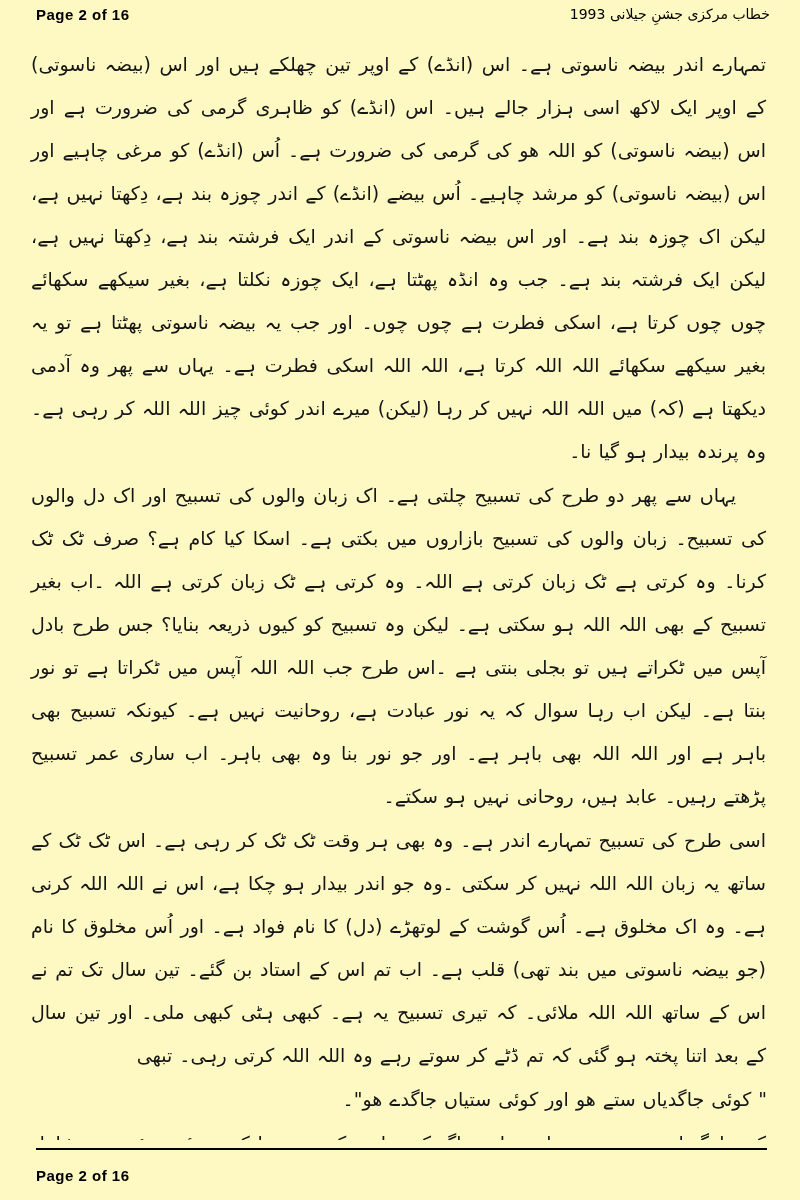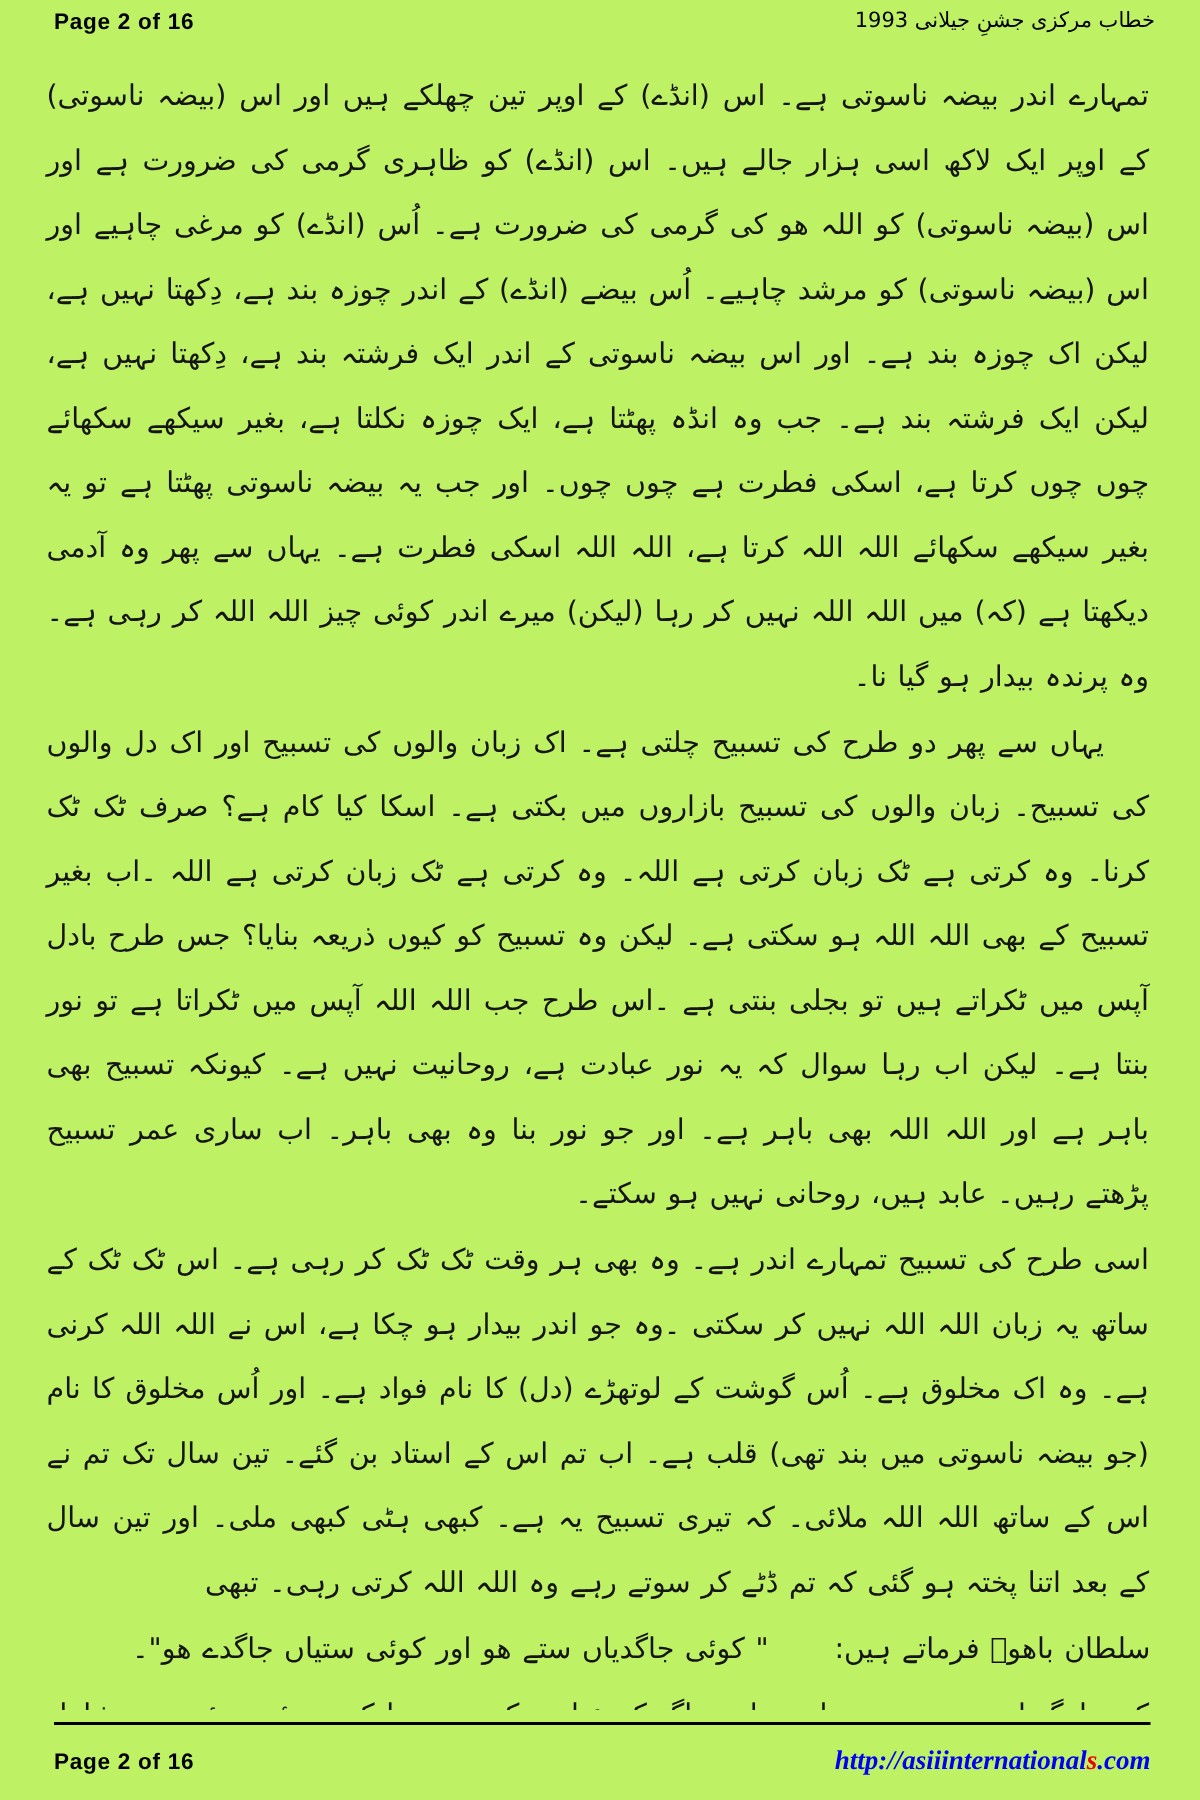--- a/index.html
+++ b/index.html
@@ -1,17 +1,17 @@
 <!DOCTYPE html>
 <html lang="ur"><head>
 <meta charset="utf-8">
 <style>
   html,body{margin:0;padding:0;background:#e8e8e8;}
   .page{
-    width:800px;height:1200px;background:#bef264;position:relative;
+    width:800px;height:1200px;background:#fef9c3;position:relative;
     margin:0 auto;overflow:hidden;
     font-family:"DejaVu Sans",sans-serif;color:#151515;
   }
   
   .header{position:absolute;top:6px;left:36px;right:30px;display:flex;
     justify-content:space-between;align-items:flex-start;}
   .pageno{font-family:"Liberation Sans",sans-serif;font-weight:bold;
     font-size:15px;color:#000;letter-spacing:.5px;}
   .htitle{direction:rtl;font-size:14px;color:#000;white-space:nowrap;}
   
@@ -42,28 +42,26 @@
     <span class="pageno">Page 2 of 16</span>
     <span class="htitle" dir="rtl">خطاب مرکزی جشنِ جیلانی 1993</span>
   </div>
 
   <div class="content" dir="rtl">
     <p class="para">تمہارے اندر بیضہ ناسوتی ہے۔ اس (انڈے) کے اوپر تین چھلکے ہیں اور اس (بیضہ ناسوتی) کے اوپر ایک لاکھ اسی ہزار جالے ہیں۔ اس (انڈے) کو ظاہری گرمی کی ضرورت ہے اور اس (بیضہ ناسوتی) کو اللہ ھو کی گرمی کی ضرورت ہے۔ اُس (انڈے) کو مرغی چاہیے اور اس (بیضہ ناسوتی) کو مرشد چاہیے۔ اُس بیضے (انڈے) کے اندر چوزہ بند ہے، دِکھتا نہیں ہے، لیکن اک چوزہ بند ہے۔ اور اس بیضہ ناسوتی کے اندر ایک فرشتہ بند ہے، دِکھتا نہیں ہے، لیکن ایک فرشتہ بند ہے۔ جب وہ انڈہ پھٹتا ہے، ایک چوزہ نکلتا ہے، بغیر سیکھے سکھائے چوں چوں کرتا ہے، اسکی فطرت ہے چوں چوں۔ اور جب یہ بیضہ ناسوتی پھٹتا ہے تو یہ بغیر سیکھے سکھائے اللہ اللہ کرتا ہے، اللہ اللہ اسکی فطرت ہے۔ یہاں سے پھر وہ آدمی دیکھتا ہے (کہ) میں اللہ اللہ نہیں کر رہا (لیکن) میرے اندر کوئی چیز اللہ اللہ کر رہی ہے۔ وہ پرندہ بیدار ہو گیا نا۔</p>
     <p class="para indent">یہاں سے پھر دو طرح کی تسبیح چلتی ہے۔ اک زبان والوں کی تسبیح اور اک دل والوں کی تسبیح۔ زبان والوں کی تسبیح بازاروں میں بکتی ہے۔ اسکا کیا کام ہے؟ صرف ٹک ٹک کرنا۔ وہ کرتی ہے ٹک زبان کرتی ہے اللہ۔ وہ کرتی ہے ٹک زبان کرتی ہے اللہ ۔اب بغیر تسبیح کے بھی اللہ اللہ ہو سکتی ہے۔ لیکن وہ تسبیح کو کیوں ذریعہ بنایا؟ جس طرح بادل آپس میں ٹکراتے ہیں تو بجلی بنتی ہے ۔اس طرح جب اللہ اللہ آپس میں ٹکراتا ہے تو نور بنتا ہے۔ لیکن اب رہا سوال کہ یہ نور عبادت ہے، روحانیت نہیں ہے۔ کیونکہ تسبیح بھی باہر ہے اور اللہ اللہ بھی باہر ہے۔ اور جو نور بنا وہ بھی باہر۔ اب ساری عمر تسبیح پڑھتے رہیں۔ عابد ہیں، روحانی نہیں ہو سکتے۔</p>
     <p class="para">اسی طرح کی تسبیح تمہارے اندر ہے۔ وہ بھی ہر وقت ٹک ٹک کر رہی ہے۔ اس ٹک ٹک کے ساتھ یہ زبان اللہ اللہ نہیں کر سکتی ۔وہ جو اندر بیدار ہو چکا ہے، اس نے اللہ اللہ کرنی ہے۔ وہ اک مخلوق ہے۔ اُس گوشت کے لوتھڑے (دل) کا نام فواد ہے۔ اور اُس مخلوق کا نام (جو بیضہ ناسوتی میں بند تھی) قلب ہے۔ اب تم اس کے استاد بن گئے۔ تین سال تک تم نے اس کے ساتھ اللہ اللہ ملائی۔ کہ تیری تسبیح یہ ہے۔ کبھی ہٹی کبھی ملی۔ اور تین سال کے بعد اتنا پختہ ہو گئی کہ تم ڈٹے کر سوتے رہے وہ اللہ اللہ کرتی رہی۔ تبھی</p>
 
     <div class="quoteline q1">
-      <span class="speaker">سلطان باھوؒ فرماتے ہیں:</span>
       <span class="qtext">" کوئی جاگدیاں ستے ھو اور کوئی ستیاں جاگدے ھو"۔</span>
     </div>
 
     <p class="para">کچھ لوگ ایسے ہیں جو ساری رات جاگ کر عبادت کرتے ہیں لیکن سوئے ہوؤں میں شامل ہیں۔ لیکن کچھ لوگ بستروں پر سو رہے ہیں اور ان کے دل اللہ اللہ کر رہے ہیں۔</p>
 
   </div>
 
   <div class="rule"></div>
 
   <div class="footer">
     <span class="pageno">Page 2 of 16</span>
-    <span class="url"><span class="blue">http://asiiinternational</span><span class="red">s</span><span class="blue">.com</span></span>
   </div>
 
 </div>
 
 </body></html>

